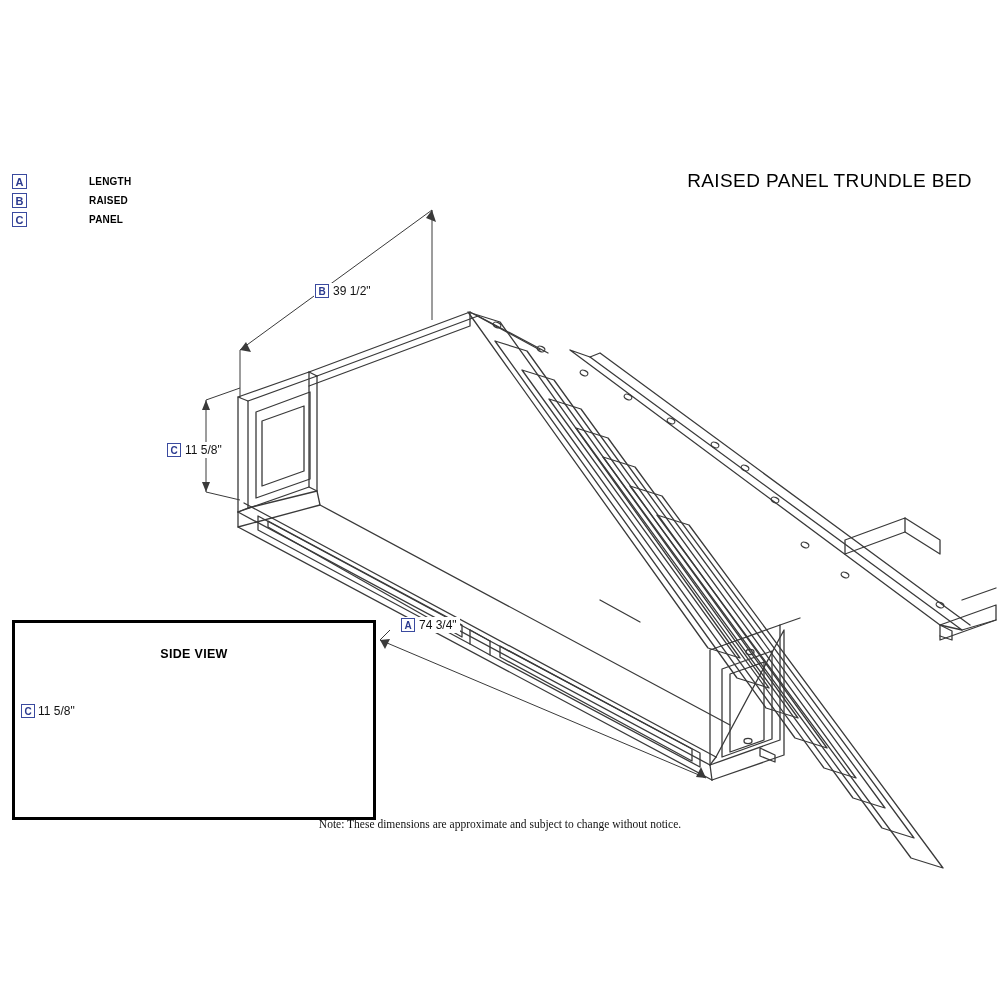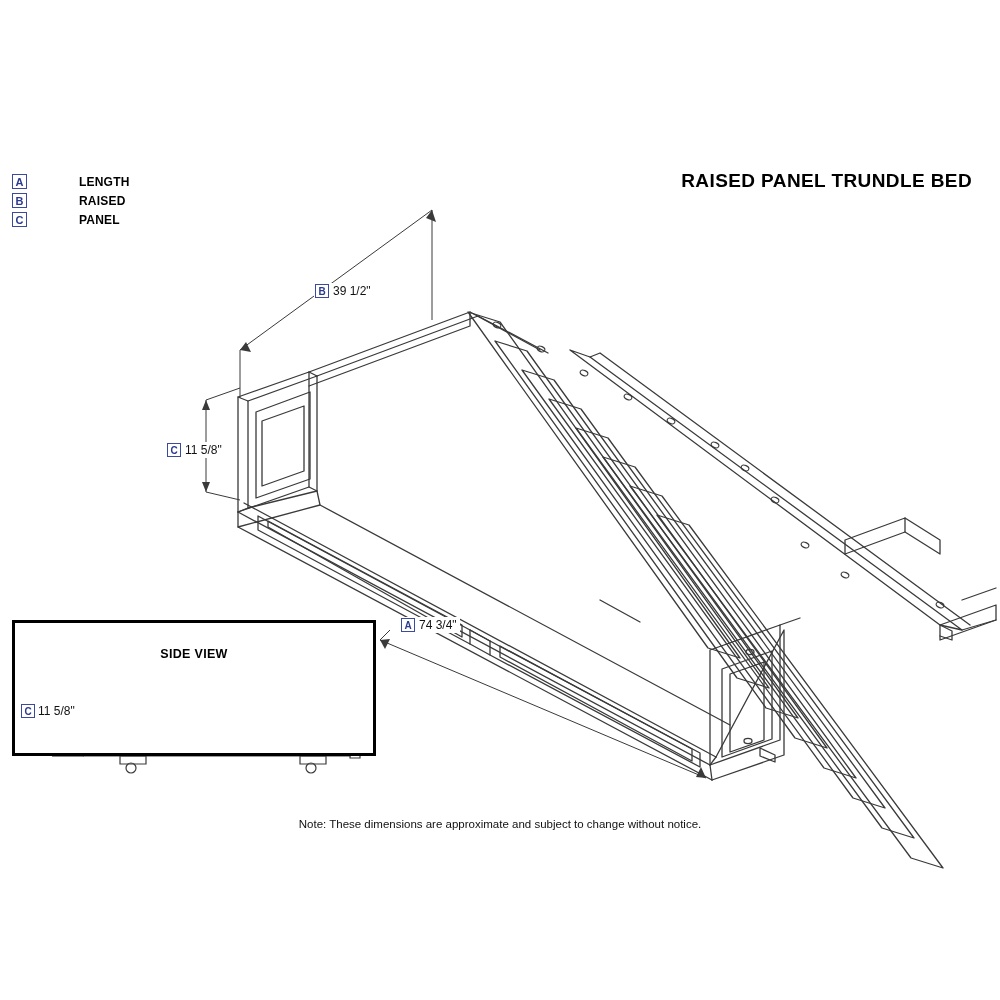--- a/index.html
+++ b/index.html
@@ -45,34 +45,34 @@
     color: #2b3a8f;
     font-size: 11px;
     font-weight: bold;
     line-height: 15px;
     text-align: center;
     background: #ffffff;
     box-sizing: border-box;
     font-family: "Liberation Sans", sans-serif;
   }
   .legend-label {
-    margin-left: 12px;
-    font-size: 12px;
+    margin-left: 22px;
+    font-size: 10px;
     font-weight: bold;
     letter-spacing: 0.2px;
     padding-left: 40px;
   }
 
   
   .title {
     position: absolute;
     right: 28px;
     top: 170px;
     font-size: 19px;
-    font-weight: bold;
+    font-weight: normal;
     letter-spacing: 0.4px;
     white-space: nowrap;
   }
 
   
   .callout {
     position: absolute;
     display: flex;
     align-items: center;
     background: #ffffff;
@@ -96,21 +96,21 @@
   #callout-a { left: 400px; top: 617px; }
   #callout-side-c { left: 20px; top: 703px; }
   #callout-side-c .dim-text { margin-left: 3px; }
 
   
   .side-panel {
     position: absolute;
     left: 12px;
     top: 620px;
     width: 364px;
-    height: 136px;
+    height: 200px;
     border: 3px solid #000000;
     background: #ffffff;
     box-sizing: border-box;
   }
   .side-title {
     position: absolute;
     left: 0;
     top: 24px;
     width: 100%;
     text-align: center;
@@ -122,21 +122,21 @@
   
   .note {
     position: absolute;
     left: 0;
     top: 818px;
     width: 1000px;
     text-align: center;
     font-size: 11.5px;
     color: #111111;
   }
-  .note span { display: inline-block; }
+  .note span { display: inline-block; font-family: Liberation Serif, serif; }
 </style>
 </head>
 <body>
 
 <div id="sheet">
 
   <svg class="diagram" viewBox="0 0 1000 1000">
     <g fill="none" stroke="#3a3a3a" stroke-width="1.3" stroke-linejoin="round" stroke-linecap="round">
 
       <g>

